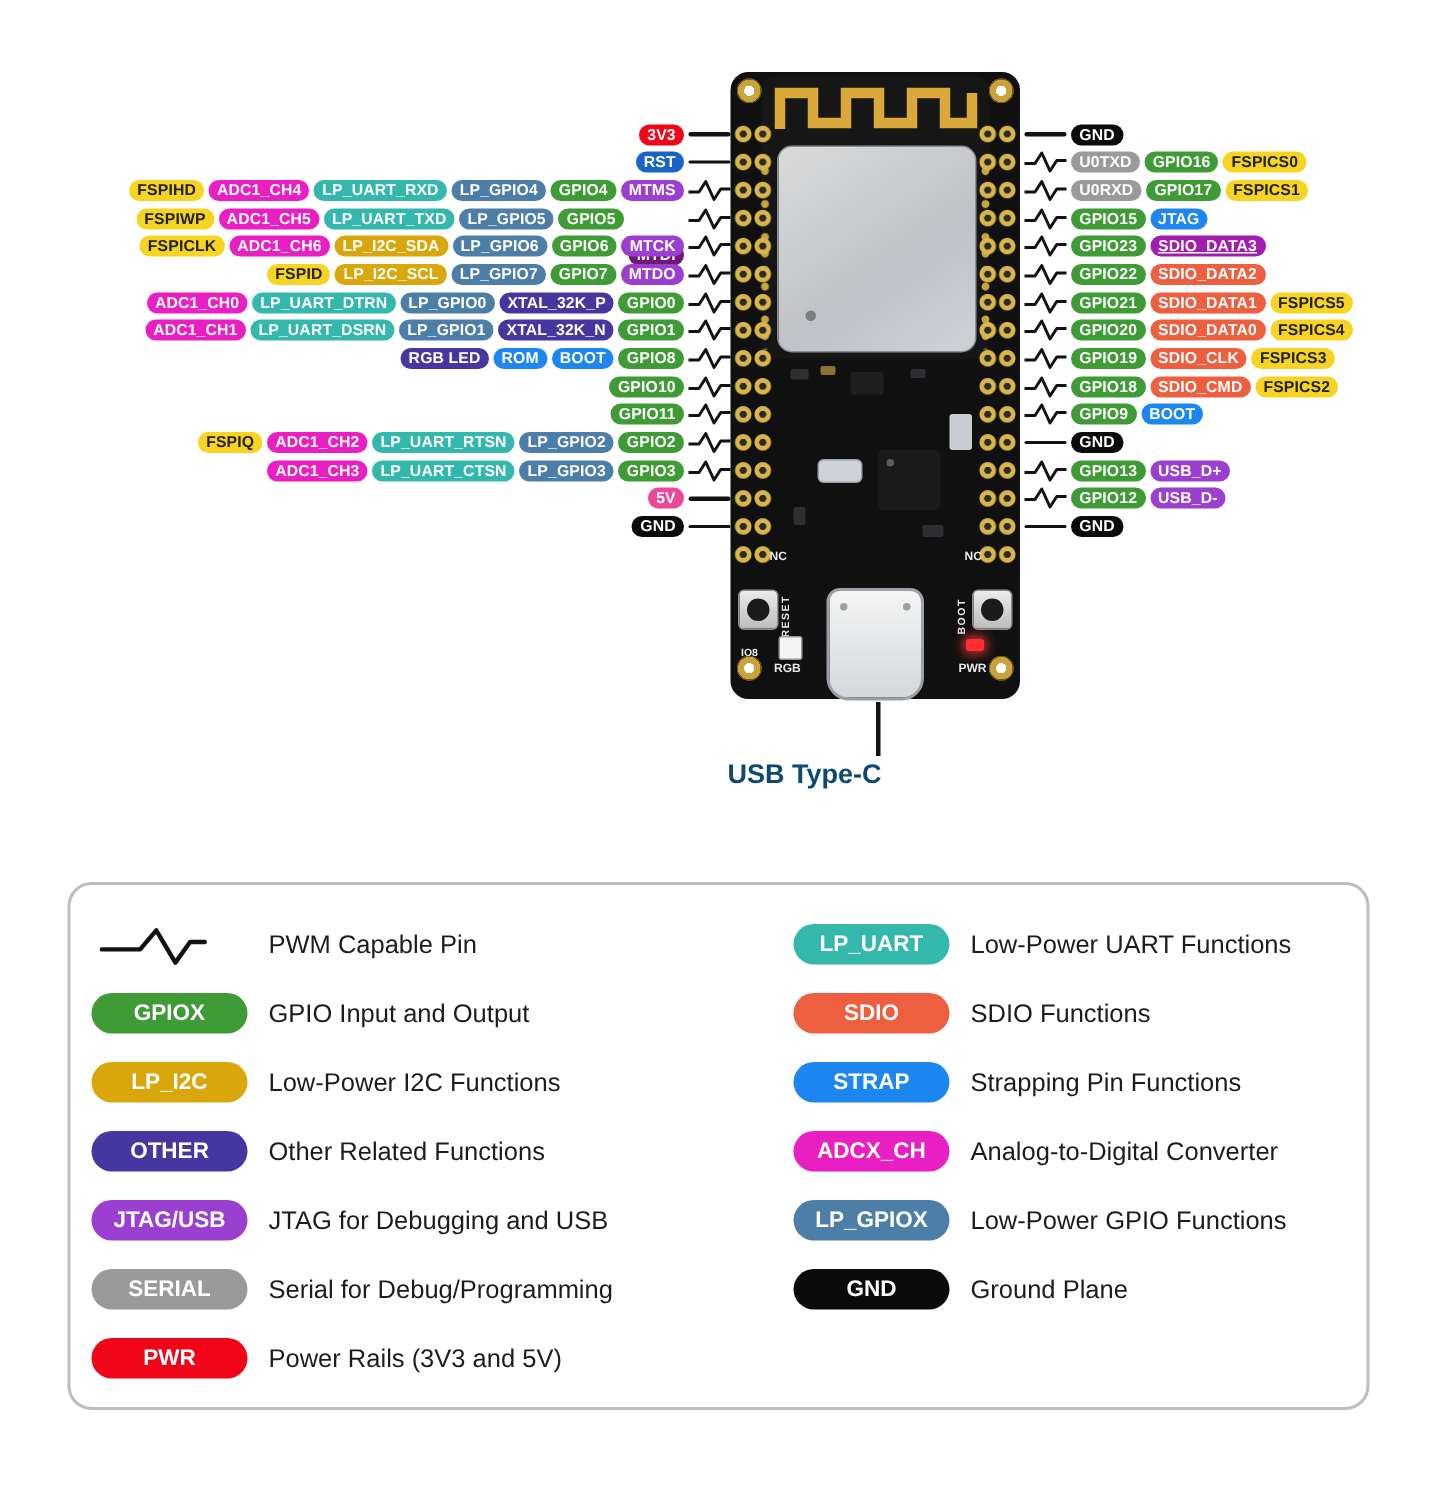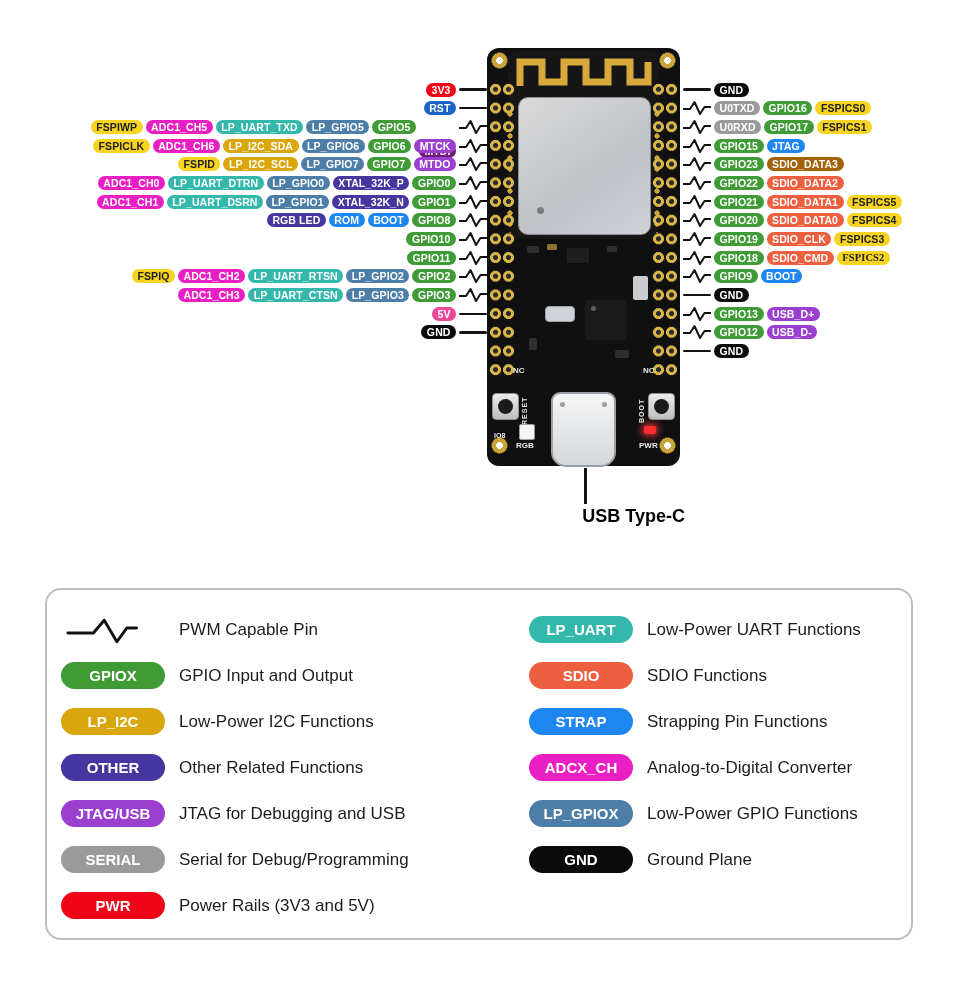--- a/index.html
+++ b/index.html
@@ -52,21 +52,21 @@
   .usb-conn::before,.usb-conn::after{content:"";position:absolute;top:8px;width:5px;height:5px;border-radius:50%;background:#9aa0a6;}
   .usb-conn::before{left:7px}.usb-conn::after{right:7px}
   .rgbled{position:absolute;left:32px;top:376px;width:14px;height:14px;background:#f4f4f4;border:1px solid #9a9a9a;border-radius:2px;}
   .pwrled{position:absolute;left:157px;top:378px;width:12px;height:8px;background:#ff2d2d;border-radius:2px;box-shadow:0 0 7px 2px rgba(255,60,60,.8);}
   .sstext{position:absolute;color:#e8e8e8;font-size:8px;font-weight:bold;}
   .ss-rgb{left:29px;top:393px}.ss-pwr{left:152px;top:393px}.ss-io8{left:7px;top:384px;font-size:7px}
   .ss-ncl{left:26px;top:318px}.ss-ncr{left:156px;top:318px}
 
   
   .usb-line{position:absolute;left:584px;top:468px;width:3px;height:36px;background:#121212;}
-  .usb-label{position:absolute;left:485px;top:506px;width:200px;text-align:right;font-size:18px;font-weight:bold;color:#000000;}
+  .usb-label{position:absolute;left:485px;top:506px;width:200px;text-align:left;font-size:18px;font-weight:bold;color:#0c4a6e;}
 
   
   .legend{position:absolute;left:45px;top:588px;width:868px;height:352px;box-sizing:border-box;background:#fff;
           border:2px solid #bdbdbd;border-radius:16px;display:grid;grid-template-columns:424px 1fr;column-gap:44px;
           padding:26px 14px 12px 14px;}
   .legend-col{display:flex;flex-direction:column;gap:19px;}
   .legend-row{display:flex;align-items:center;gap:14px;height:27px;}
   .legend-zone{width:104px;min-width:104px;display:flex;justify-content:center;align-items:center;}
   .legend-badge{display:inline-flex;align-items:center;justify-content:center;width:100%;height:27px;border-radius:14px;
                 font-size:15px;font-weight:bold;color:#fff;white-space:nowrap;}
@@ -124,20 +124,33 @@
   <div class="pins left" id="pins-left">
       <div class="pin-row">
         <span class="badge" style="background: rgb(239, 4, 24); color: rgb(255, 255, 255);">3V3</span>
         <span class="wire"></span>
       </div>
       <div class="pin-row">
         <span class="badge" style="background: rgb(26, 100, 200); color: rgb(255, 255, 255);">RST</span>
         <span class="wire"></span>
       </div>
       <div class="pin-row">
+        <span class="badge" style="background: rgb(246, 212, 33); color: rgb(34, 34, 34);">FSPIHD</span>
+        <span class="badge" style="background: rgb(233, 31, 195); color: rgb(255, 255, 255);">ADC1_CH4</span>
+        <span class="badge" style="background: rgb(53, 184, 172); color: rgb(255, 255, 255);">LP_UART_RXD</span>
+        <span class="badge" style="background: rgb(77, 126, 168); color: rgb(255, 255, 255);">LP_GPIO4</span>
+        <span class="badge" style="background: rgb(63, 155, 53); color: rgb(255, 255, 255);">GPIO4</span>
+        <span class="badge" style="background: rgb(155, 63, 209); color: rgb(255, 255, 255);">MTMS</span>
+        <span class="pwm">
+          <svg viewBox="0 0 28 16" width="28" height="16">
+            <path d="M0 9 h7 l4.5 -7 l5.5 12 l4.5 -7 h6.5" fill="none" stroke="#121212" stroke-width="2" stroke-linejoin="round" stroke-linecap="round"></path>
+          </svg>
+        </span>
+      </div>
+      <div class="pin-row">
         <span class="badge" style="background: rgb(246, 212, 33); color: rgb(34, 34, 34);">FSPIWP</span>
         <span class="badge" style="background: rgb(233, 31, 195); color: rgb(255, 255, 255);">ADC1_CH5</span>
         <span class="badge" style="background: rgb(53, 184, 172); color: rgb(255, 255, 255);">LP_UART_TXD</span>
         <span class="badge" style="background: rgb(77, 126, 168); color: rgb(255, 255, 255);">LP_GPIO5</span>
         <span class="badge" style="background: rgb(63, 155, 53); color: rgb(255, 255, 255);">GPIO5</span>
         <span class="badge" style="background: #701a75; color: rgb(255, 255, 255); margin-top: 48px;">MTDI</span>
         <span class="pwm">
           <svg viewBox="0 0 28 16" width="28" height="16">
             <path d="M0 9 h7 l4.5 -7 l5.5 12 l4.5 -7 h6.5" fill="none" stroke="#121212" stroke-width="2" stroke-linejoin="round" stroke-linecap="round"></path>
           </svg>
@@ -285,21 +298,21 @@
         <span class="badge" style="background: rgb(63, 155, 53); color: rgb(255, 255, 255);">GPIO15</span>
         <span class="badge" style="background: rgb(30, 134, 240); color: rgb(255, 255, 255);">JTAG</span>
       </div>
       <div class="pin-row">
         <span class="pwm">
           <svg viewBox="0 0 28 16" width="28" height="16">
             <path d="M0 9 h7 l4.5 -7 l5.5 12 l4.5 -7 h6.5" fill="none" stroke="#121212" stroke-width="2" stroke-linejoin="round" stroke-linecap="round"></path>
           </svg>
         </span>
         <span class="badge" style="background: rgb(63, 155, 53); color: rgb(255, 255, 255);">GPIO23</span>
-        <span class="badge" style="background: #a16207; color: rgb(255, 255, 255);">SDIO_DATA3</span>
+        <span class="badge" style="background: #a21caf; color: rgb(255, 255, 255); text-decoration: underline;">SDIO_DATA3</span>
       </div>
       <div class="pin-row">
         <span class="pwm">
           <svg viewBox="0 0 28 16" width="28" height="16">
             <path d="M0 9 h7 l4.5 -7 l5.5 12 l4.5 -7 h6.5" fill="none" stroke="#121212" stroke-width="2" stroke-linejoin="round" stroke-linecap="round"></path>
           </svg>
         </span>
         <span class="badge" style="background: rgb(63, 155, 53); color: rgb(255, 255, 255);">GPIO22</span>
         <span class="badge" style="background: rgb(238, 95, 64); color: rgb(255, 255, 255);">SDIO_DATA2</span>
       </div>
@@ -334,21 +347,21 @@
         <span class="badge" style="background: rgb(246, 212, 33); color: rgb(34, 34, 34);">FSPICS3</span>
       </div>
       <div class="pin-row">
         <span class="pwm">
           <svg viewBox="0 0 28 16" width="28" height="16">
             <path d="M0 9 h7 l4.5 -7 l5.5 12 l4.5 -7 h6.5" fill="none" stroke="#121212" stroke-width="2" stroke-linejoin="round" stroke-linecap="round"></path>
           </svg>
         </span>
         <span class="badge" style="background: rgb(63, 155, 53); color: rgb(255, 255, 255);">GPIO18</span>
         <span class="badge" style="background: rgb(238, 95, 64); color: rgb(255, 255, 255);">SDIO_CMD</span>
-        <span class="badge" style="background: rgb(246, 212, 33); color: rgb(34, 34, 34); font-family: Liberation Serif, serif;">FSPICS2</span>
+        <span class="badge" style="background: rgb(246, 212, 33); color: rgb(34, 34, 34);">FSPICS2</span>
       </div>
       <div class="pin-row">
         <span class="pwm">
           <svg viewBox="0 0 28 16" width="28" height="16">
             <path d="M0 9 h7 l4.5 -7 l5.5 12 l4.5 -7 h6.5" fill="none" stroke="#121212" stroke-width="2" stroke-linejoin="round" stroke-linecap="round"></path>
           </svg>
         </span>
         <span class="badge" style="background: rgb(63, 155, 53); color: rgb(255, 255, 255);">GPIO9</span>
         <span class="badge" style="background: rgb(30, 134, 240); color: rgb(255, 255, 255);">BOOT</span>
       </div>

